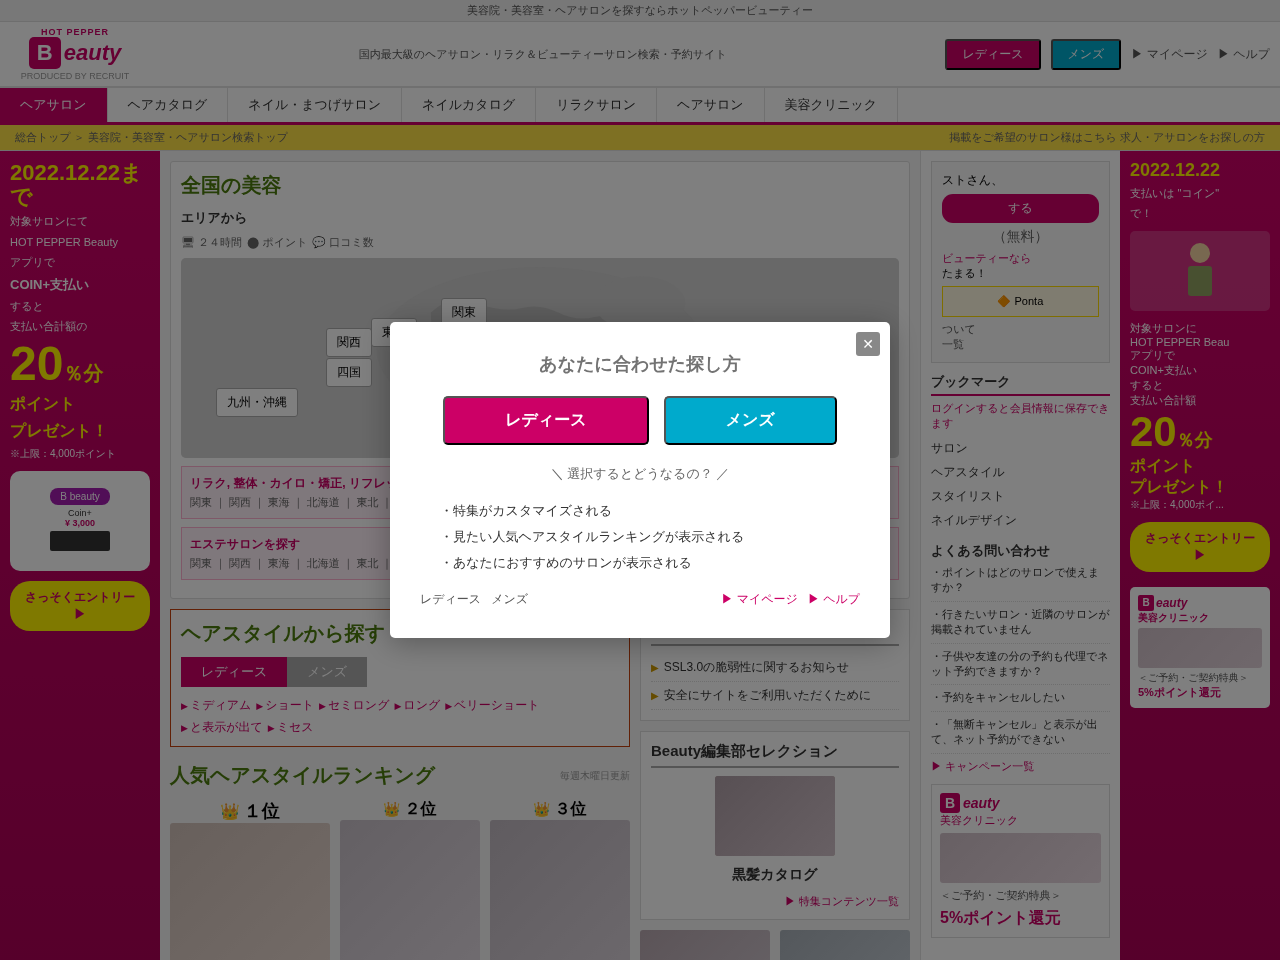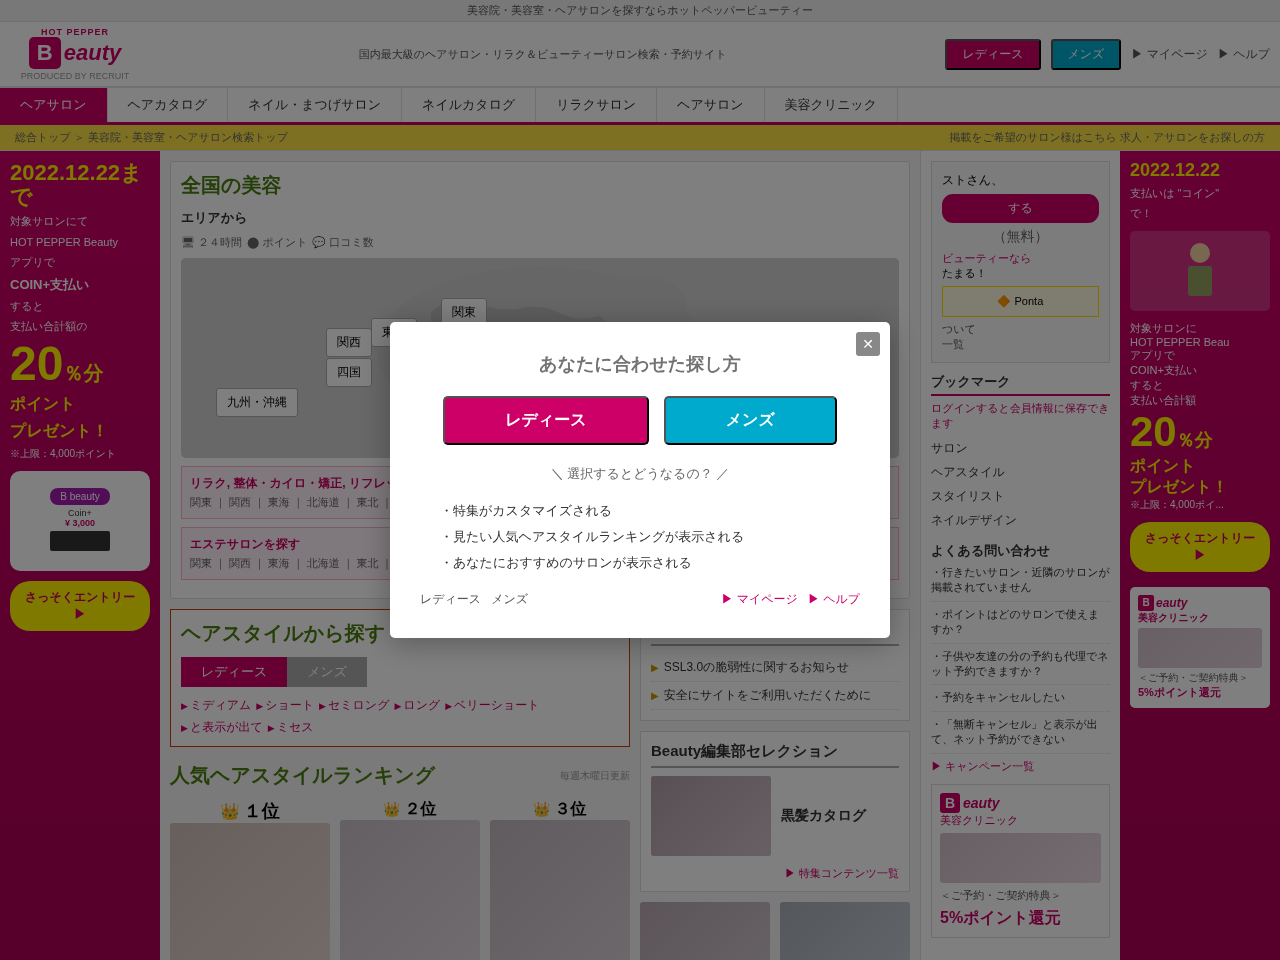--- a/index.html
+++ b/index.html
@@ -93,21 +93,21 @@
 
     
     .notice-section { background: #fff; border: 1px solid #ddd; padding: 10px; margin-bottom: 10px; }
     .notice-title { font-size: 15px; font-weight: bold; color: #333; border-bottom: 2px solid #aaa; padding-bottom: 5px; margin-bottom: 8px; }
     .notice-item { font-size: 12px; color: #333; padding: 5px 0; border-bottom: 1px dotted #ddd; cursor: pointer; }
     .notice-item:before { content: '▶'; color: #cc9900; margin-right: 5px; font-size: 10px; }
 
     
     .beauty-section { background: #fff; border: 1px solid #ddd; padding: 10px; margin-bottom: 10px; }
     .beauty-title { font-size: 15px; font-weight: bold; color: #333; border-bottom: 2px solid #aaa; padding-bottom: 5px; margin-bottom: 8px; }
-    .beauty-card { display: flex; gap: 10px; align-items: center; margin-bottom: 10px; }
+    .beauty-card { display: flex; gap: 10px; align-items: center; margin-bottom: 10px; flex-direction: column; }
     .beauty-img { width: 120px; height: 80px; background: linear-gradient(135deg, #c8b0a0, #d0c0b0); border-radius: 3px; display: flex; align-items: flex-end; }
     .beauty-label { font-size: 14px; font-weight: bold; color: #333; }
     .more-link { font-size: 11px; color: #cc0066; cursor: pointer; text-align: right; }
 
     
     .bottom-beauty-grid { display: grid; grid-template-columns: 1fr 1fr; gap: 10px; }
     .beauty-grid-img { width: 100%; height: 100px; background: linear-gradient(135deg, #b8a0a8, #d0b8c0); border-radius: 3px; }
 
     
     .clinic-ad { background: #fff; border: 1px solid #ddd; padding: 8px; margin-top: 10px; }
@@ -371,22 +371,22 @@
       <div class="right-links">
         <span class="right-link">サロン</span>
         <span class="right-link">ヘアスタイル</span>
         <span class="right-link">スタイリスト</span>
         <span class="right-link">ネイルデザイン</span>
       </div>
     </div>
 
     <div>
       <div class="faq-title">よくある問い合わせ</div>
+      <div class="faq-item">ポイントはどのサロンで使えますか？</div>
       <div class="faq-item">行きたいサロン・近隣のサロンが掲載されていません</div>
-      <div class="faq-item">ポイントはどのサロンで使えますか？</div>
       <div class="faq-item">子供や友達の分の予約も代理でネット予約できますか？</div>
       <div class="faq-item">予約をキャンセルしたい</div>
       <div class="faq-item">「無断キャンセル」と表示が出て、ネット予約ができない</div>
       <div class="campaign-link">▶ キャンペーン一覧</div>
     </div>
 
     <div class="clinic-ad">
       <div class="clinic-logo">
         <div class="clinic-b">B</div>
         <div class="clinic-text">eauty</div>

